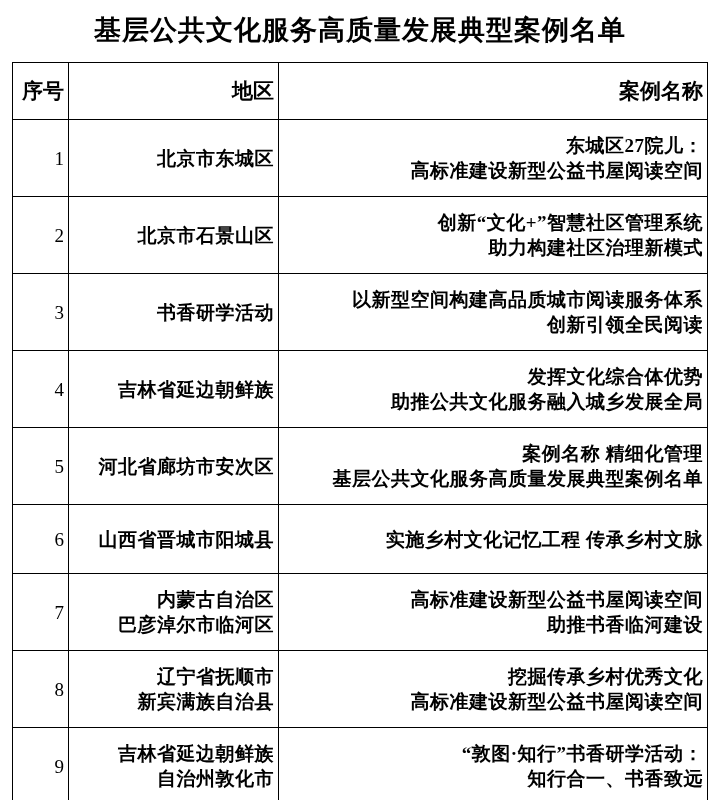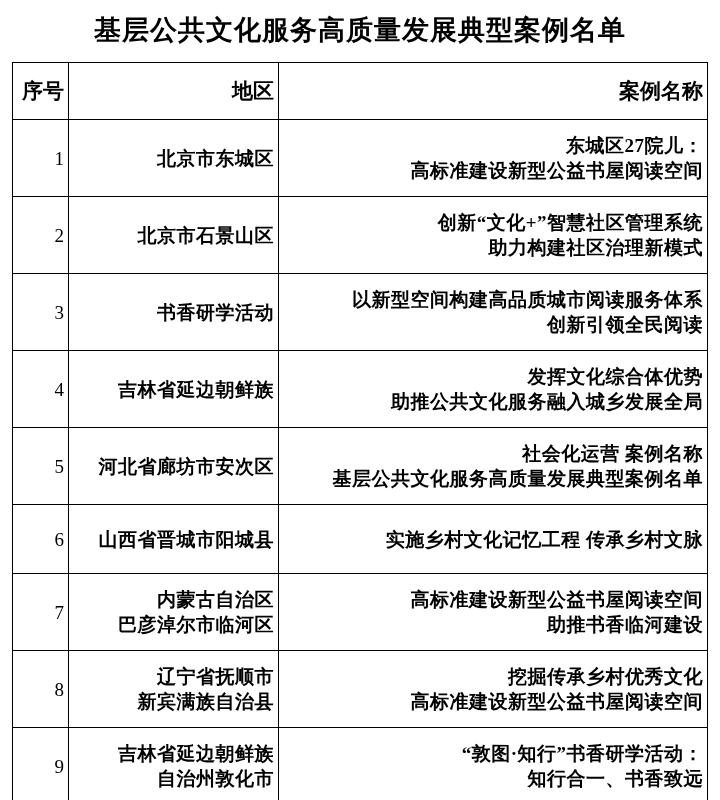--- a/index.html
+++ b/index.html
@@ -131,21 +131,21 @@
           <span class="line">发挥文化综合体优势</span>
           <span class="line">助推公共文化服务融入城乡发展全局</span>
         </td>
       </tr>
       <tr class="row-h2">
         <td class="idx">5</td>
         <td class="region">
           <span class="line">河北省廊坊市安次区</span>
         </td>
         <td class="case">
-          <span class="line">社会化运营 案例名称</span>
+          <span class="line">案例名称 精细化管理</span>
           <span class="line">基层公共文化服务高质量发展典型案例名单</span>
         </td>
       </tr>
       <tr class="row-h1">
         <td class="idx">6</td>
         <td class="region">
           <span class="line">山西省晋城市阳城县</span>
         </td>
         <td class="case">
           <span class="line">实施乡村文化记忆工程 传承乡村文脉</span>

